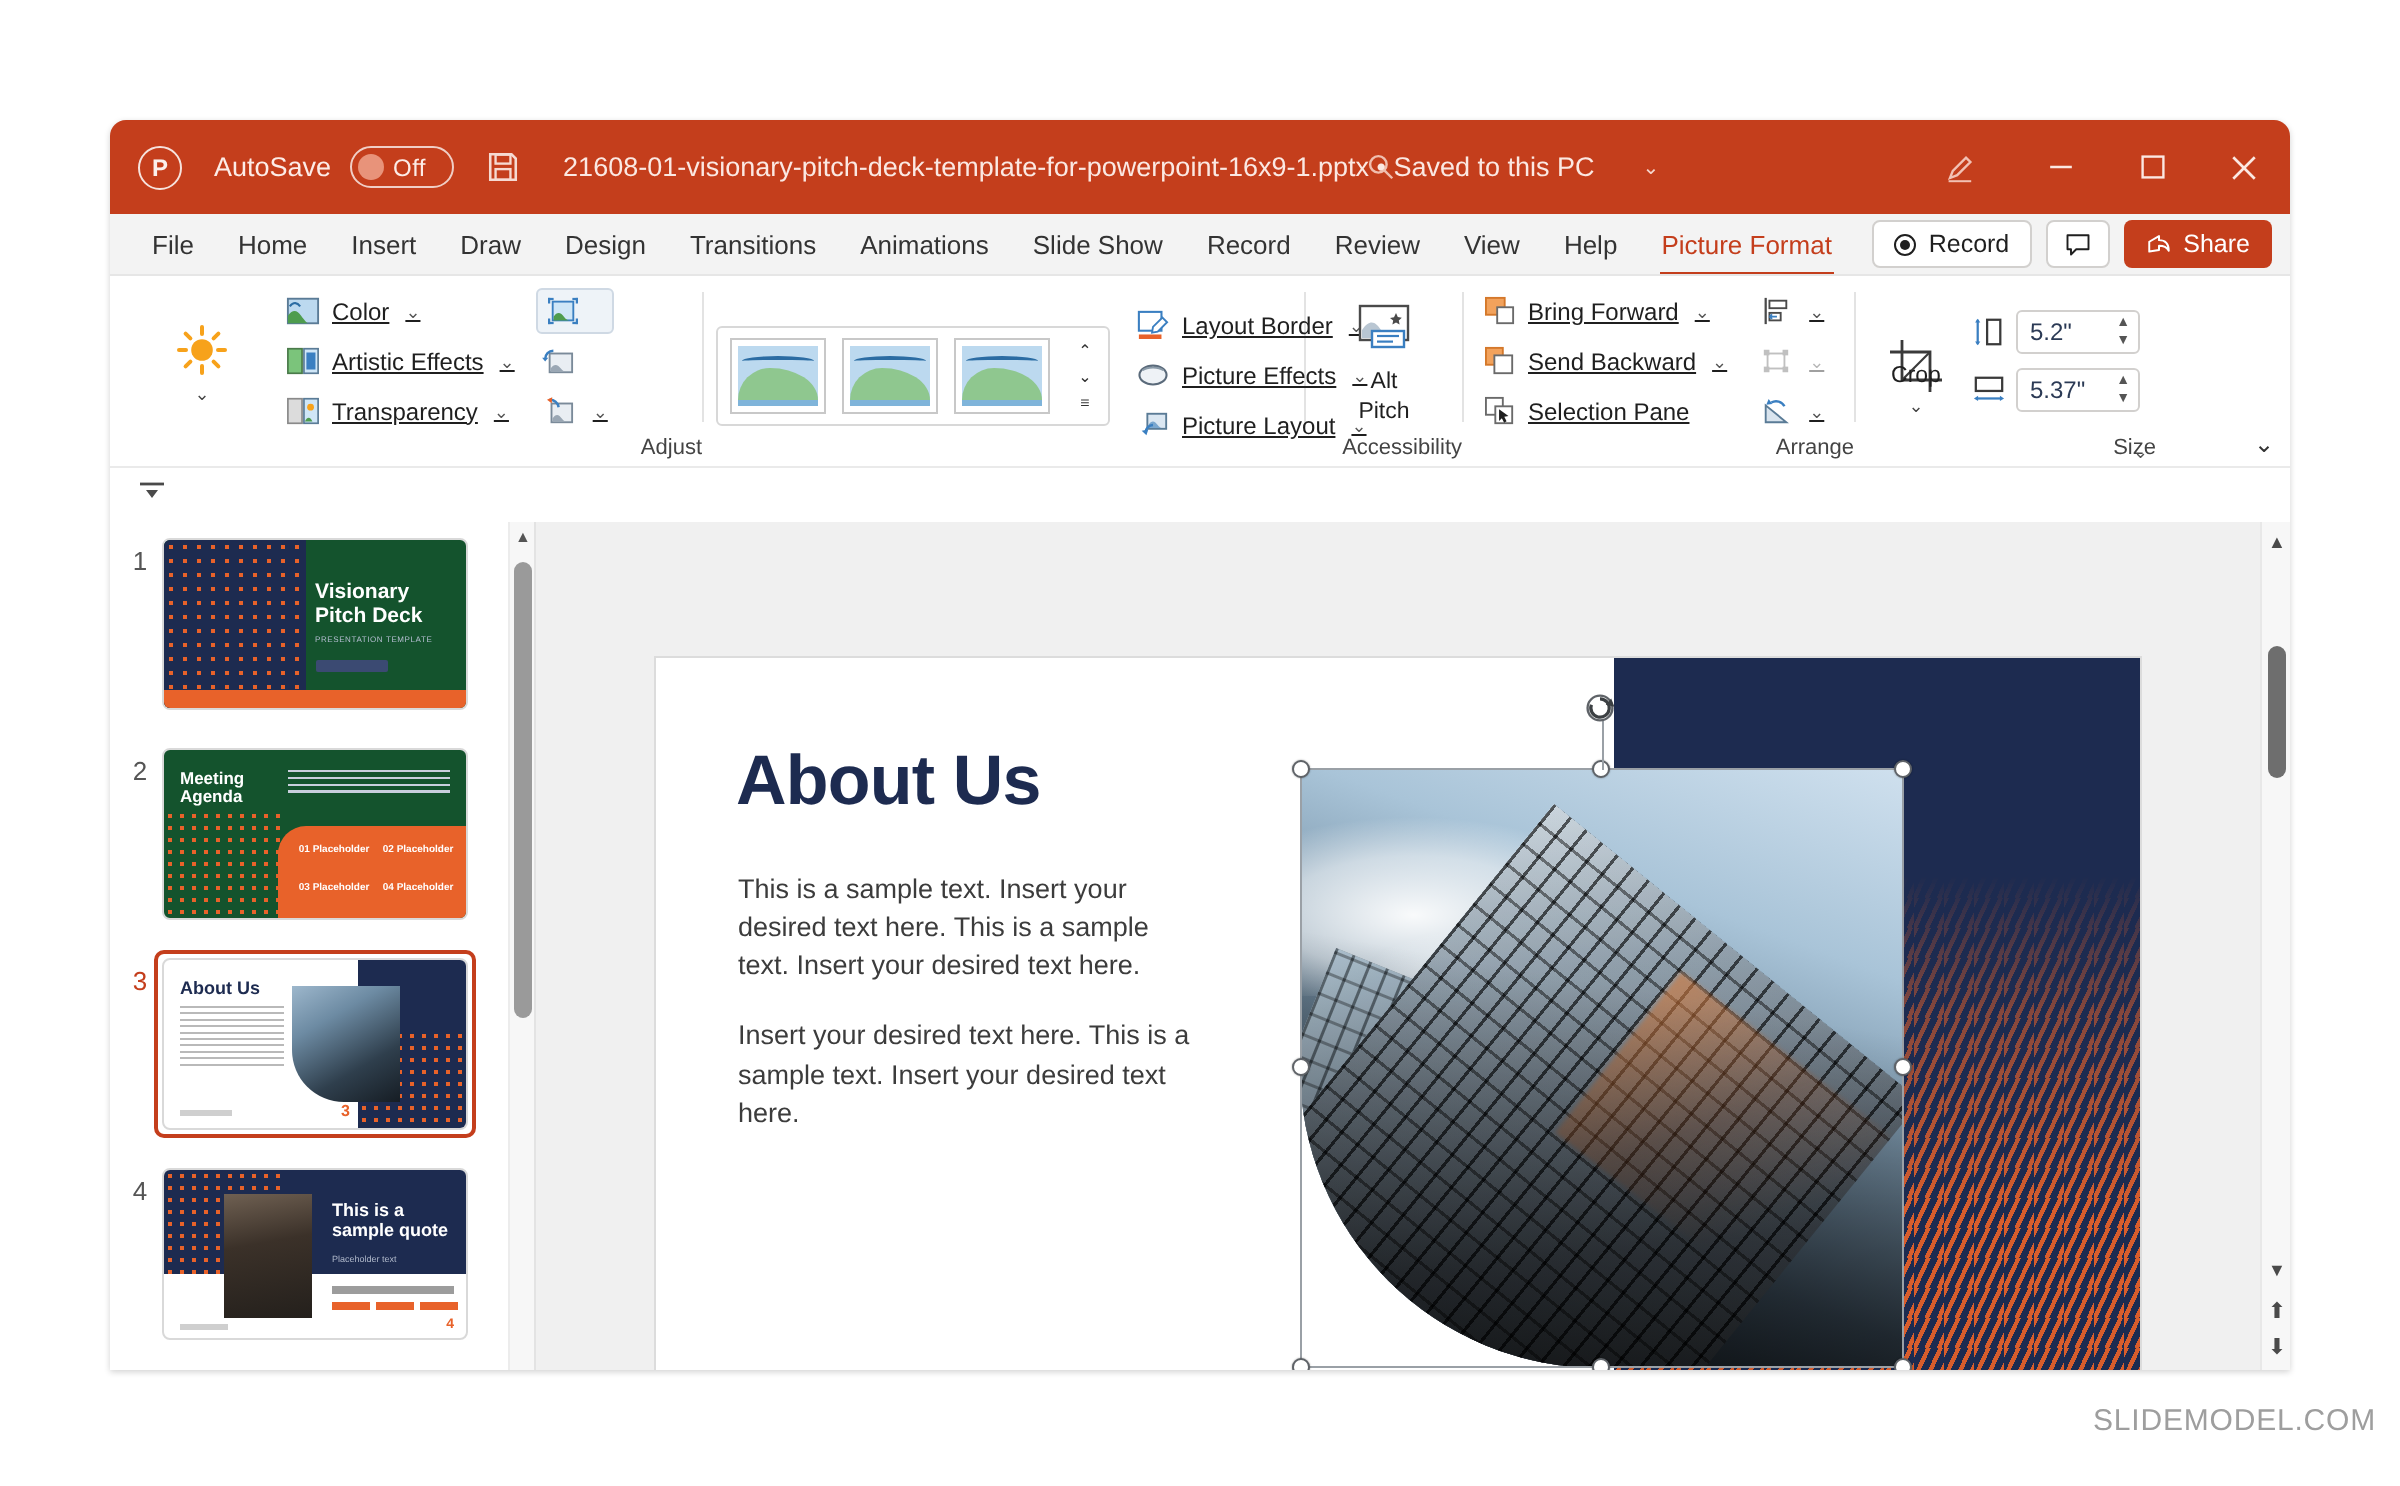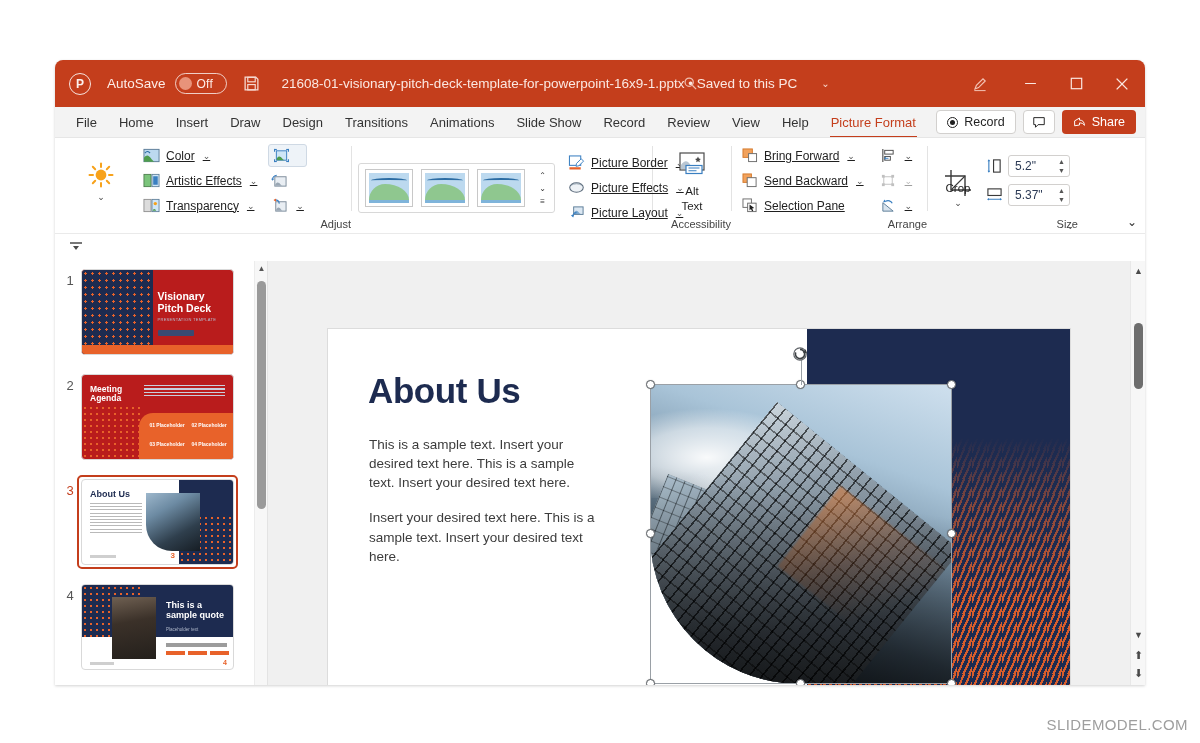--- a/index.html
+++ b/index.html
@@ -196,21 +196,21 @@
     width: 213px; background: #fff; position: relative; flex: 0 0 213px;
     border-right: 1px solid #e3e3e3; overflow: hidden;
   }
   .slide-item { position: absolute; display: flex; align-items: flex-start; }
   .slide-num {
     width: 22px; text-align: center; font-size: 13px; color: #555; padding-top: 4px;
   }
   .slide-num.sel { color: #c43e1c; }
   .mini {
     width: 153px; height: 86px; border-radius: 4px; overflow: hidden;
-    position: relative; background: #b91c1c; border: 1px solid #d9d9d9;
+    position: relative; background: #14532d; border: 1px solid #d9d9d9;
   }
   .sel-frame {
     position: absolute; border: 2.5px solid #c43e1c; border-radius: 5px;
   }
 
   
   .tp-scroll {
     position: absolute; right: 0; top: 0; bottom: 0; width: 13px; background: #f7f7f7;
     border-left: 1px solid #ececec;
   }
@@ -276,21 +276,21 @@
   .cv-arrow {
     position: absolute; left: 0; width: 15px; height: 16px;
     display: flex; align-items: center; justify-content: center; font-size: 9px; color: #4a4a4a;
   }
   .cv-thumb {
     position: absolute; left: 3px; width: 9px; border-radius: 5px; background: #6e6e6e;
   }
 
   
   .watermark {
-    position: absolute; right: 12px; bottom: 10px;
+    position: absolute; right: 12px; bottom: 24px;
     font-size: 15px; color: #9e9e9e; letter-spacing: .4px;
   }
 
   
   .cursor { position: absolute; left: 340px; top: 163px; pointer-events: none; }
 </style>
 </head>
 <body>
 
 <div id="app">
@@ -527,21 +527,21 @@
 
           <div class="smallcol" style="margin-left:10px">
             <div class="smallrow">
               <span class="icoH">
                 <svg width="17" height="16" viewBox="0 0 18 17">
                     <rect x="1.5" y="1" width="12" height="10" fill="#fff" stroke="#3a7fc1" stroke-width="1.1"></rect>
                     <path d="M9 9l5-5 2.5 2.5-5 5-3 .5z" fill="#fff" stroke="#3a7fc1" stroke-width="1"></path>
                     <rect x="1.5" y="13" width="12" height="2.4" fill="#e8622a"></rect>
                   </svg>
               </span>
-              <span>Picture Border</span>
+              <span>Layout Border</span>
               <span class="caret-sm">⌄</span>
             </div>
             <div class="smallrow">
               <span class="icoH">
                 <svg width="17" height="16" viewBox="0 0 18 17">
                     <ellipse cx="9" cy="8" rx="7.2" ry="5" fill="#eef2f6" stroke="#5a6a7a" stroke-width="1.1"></ellipse>
                     <path d="M3.5 5.5c2.5-2 8.5-2 11 0" fill="none" stroke="#8a9aa8" stroke-width="1"></path>
                   </svg>
               </span>
               <span>Picture Effects</span>
@@ -570,21 +570,21 @@
           <div class="bigbtn">
             <svg width="32" height="30" viewBox="0 0 32 30">
               <rect x="4" y="2" width="24" height="17" fill="#fff" stroke="#4a4a4a" stroke-width="1.2"></rect>
               <path d="M5 14c4-6 7-4 9.5 0 1.8 2.8 3.5 4 5 4H5z" fill="#b9c6d2"></path>
               <path d="M22 5.5l.9 2 2 .4-1.5 1.4.4 2-1.8-1-1.8 1 .4-2L19 8l2-.4z" fill="#4a4a4a"></path>
               <rect x="10" y="14.5" width="16" height="8" fill="#fff" stroke="#3a7fc1" stroke-width="1.2"></rect>
               <line x1="12.5" y1="17" x2="23.5" y2="17" stroke="#3a7fc1" stroke-width="1.1"></line>
               <line x1="12.5" y1="19.8" x2="20.5" y2="19.8" stroke="#3a7fc1" stroke-width="1.1"></line>
             </svg>
             <span class="lbl">Alt</span>
-            <span class="lbl" style="margin-top:1px">Text</span>
+            <span class="lbl" style="margin-top:1px">Pitch</span>
           </div>
         </div>
         <div class="glabel">Accessibility</div>
       </div>
 
       <div class="gsep" style="margin:8px 0 22px"></div>
 
       <div class="rgroup" style="width:195px">
         <div class="gbody">
           <div class="smallcol">

